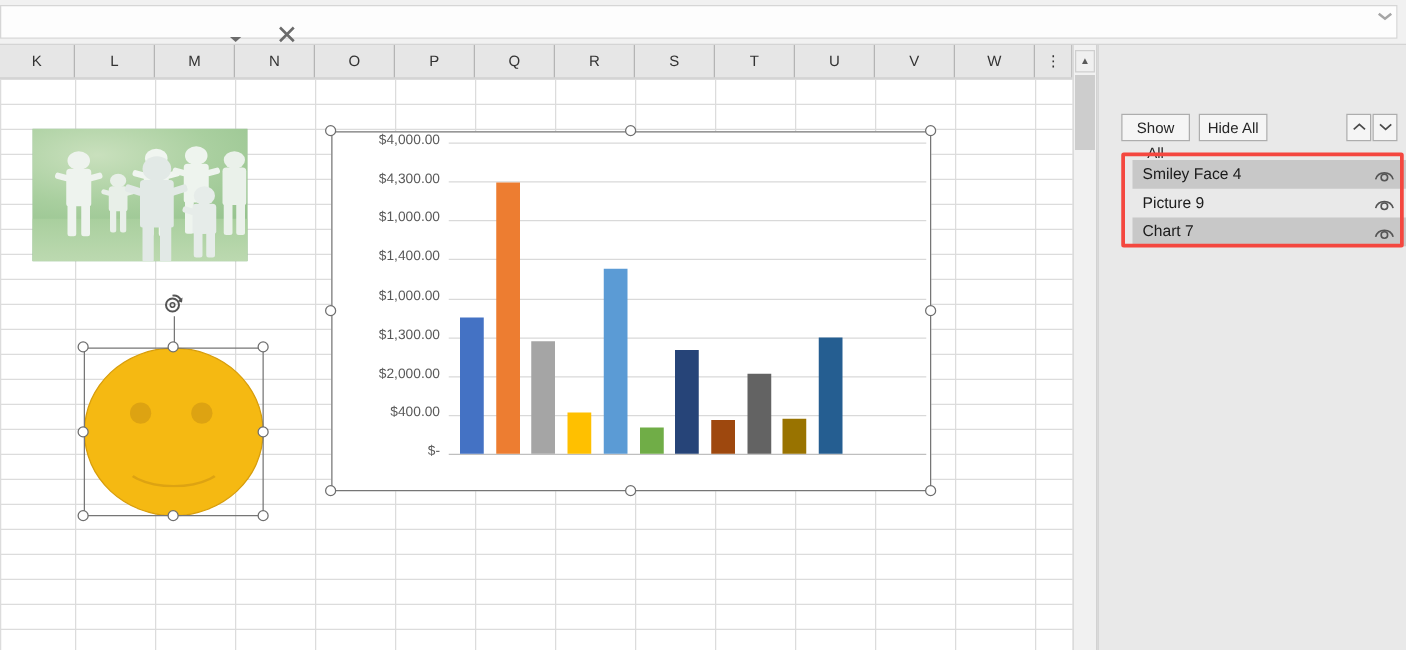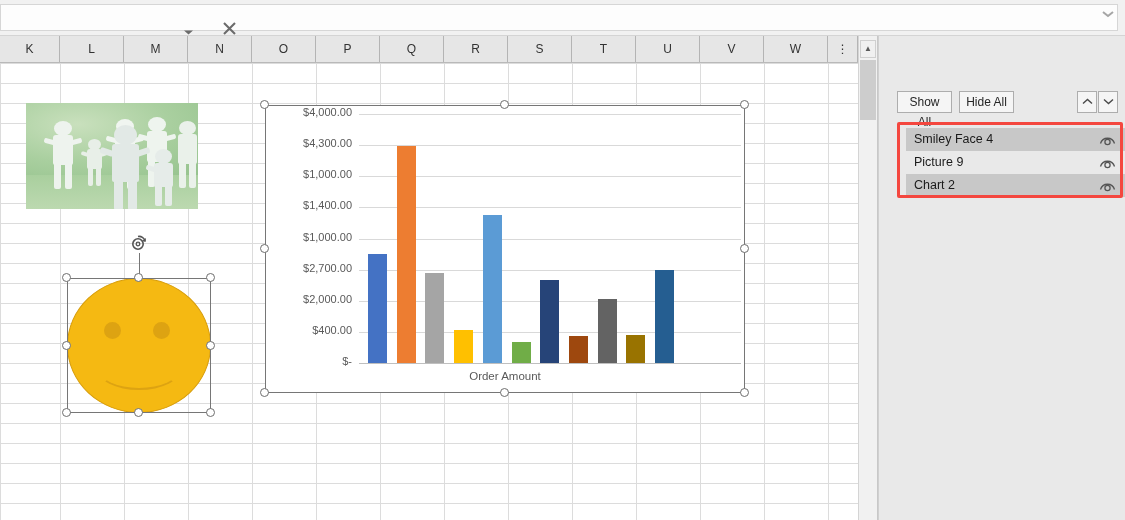--- a/index.html
+++ b/index.html
@@ -520,42 +520,41 @@
         <div class="axis-lbl" style="left: 0px; width: 86px; top: 0px;">$4,000.00</div>
         <div class="chart-gl" style="left: 93px; width: 382px; top: 39px;"></div>
         <div class="axis-lbl" style="left: 0px; width: 86px; top: 31px;">$4,300.00</div>
         <div class="chart-gl" style="left: 93px; width: 382px; top: 70px;"></div>
         <div class="axis-lbl" style="left: 0px; width: 86px; top: 62px;">$1,000.00</div>
         <div class="chart-gl" style="left: 93px; width: 382px; top: 101px;"></div>
         <div class="axis-lbl" style="left: 0px; width: 86px; top: 93px;">$1,400.00</div>
         <div class="chart-gl" style="left: 93px; width: 382px; top: 133px;"></div>
         <div class="axis-lbl" style="left: 0px; width: 86px; top: 125px;">$1,000.00</div>
         <div class="chart-gl" style="left: 93px; width: 382px; top: 164px;"></div>
-        <div class="axis-lbl" style="left: 0px; width: 86px; top: 156px;">$2,700.00</div>
+        <div class="axis-lbl" style="left: 0px; width: 86px; top: 156px;">$1,300.00</div>
         <div class="chart-gl" style="left: 93px; width: 382px; top: 195px;"></div>
         <div class="axis-lbl" style="left: 0px; width: 86px; top: 187px;">$2,000.00</div>
         <div class="chart-gl" style="left: 93px; width: 382px; top: 226px;"></div>
         <div class="axis-lbl" style="left: 0px; width: 86px; top: 218px;">$400.00</div>
         <div class="chart-gl" style="left: 93px; width: 382px; top: 257px; background: rgb(191, 191, 191);"></div>
         <div class="axis-lbl" style="left: 0px; width: 86px; top: 249px;">$-</div>
         <div class="bars-wrap" style="height: 249px;">
           <div class="bar" title="1: 1750" style="left: 5px; width: 19px; height: 109px; background: rgb(68, 114, 196);"></div>
           <div class="bar" title="2: 3480" style="left: 34px; width: 19px; height: 217px; background: rgb(237, 125, 49);"></div>
           <div class="bar" title="3: 1440" style="left: 62px; width: 19px; height: 90px; background: rgb(165, 165, 165);"></div>
           <div class="bar" title="4: 530" style="left: 91px; width: 19px; height: 33px; background: rgb(255, 192, 0);"></div>
           <div class="bar" title="5: 2380" style="left: 120px; width: 19px; height: 148px; background: rgb(91, 155, 213);"></div>
           <div class="bar" title="6: 330" style="left: 149px; width: 19px; height: 21px; background: rgb(112, 173, 71);"></div>
           <div class="bar" title="7: 1340" style="left: 177px; width: 19px; height: 83px; background: rgb(38, 68, 120);"></div>
           <div class="bar" title="8: 430" style="left: 206px; width: 19px; height: 27px; background: rgb(158, 72, 14);"></div>
           <div class="bar" title="9: 1030" style="left: 235px; width: 19px; height: 64px; background: rgb(99, 99, 99);"></div>
           <div class="bar" title="10: 450" style="left: 263px; width: 19px; height: 28px; background: rgb(153, 115, 0);"></div>
           <div class="bar" title="11: 1500" style="left: 292px; width: 19px; height: 93px; background: rgb(37, 94, 145);"></div>
         </div>
       </div>
-    <div class="axis-title">Order Amount</div>
   </div>
   <div class="handle" style="left:265px; top:105px;"></div>
   <div class="handle" style="left:505px; top:105px;"></div>
   <div class="handle" style="left:745px; top:105px;"></div>
   <div class="handle" style="left:265px; top:249px;"></div>
   <div class="handle" style="left:745px; top:249px;"></div>
   <div class="handle" style="left:265px; top:393px;"></div>
   <div class="handle" style="left:505px; top:393px;"></div>
   <div class="handle" style="left:745px; top:393px;"></div>
 
@@ -593,21 +592,21 @@
           </svg></div>
       </div>
       <div class="obj-row">
         <div class="obj-name">Picture 9</div>
         <div class="eye-icon"><svg width="17" height="15" viewBox="0 0 17 15">
             <path d="M1.5 11.5 C3.5 4.5, 13.5 4.5, 15.5 11.5" fill="none" stroke="#555" stroke-width="1.3"></path>
             <circle cx="8.5" cy="10" r="2.6" fill="none" stroke="#555" stroke-width="1.3"></circle>
           </svg></div>
       </div>
       <div class="obj-row sel">
-        <div class="obj-name">Chart 2</div>
+        <div class="obj-name">Chart 7</div>
         <div class="eye-icon"><svg width="17" height="15" viewBox="0 0 17 15">
             <path d="M1.5 11.5 C3.5 4.5, 13.5 4.5, 15.5 11.5" fill="none" stroke="#555" stroke-width="1.3"></path>
             <circle cx="8.5" cy="10" r="2.6" fill="none" stroke="#555" stroke-width="1.3"></circle>
           </svg></div>
       </div>
     </div>
   <div class="redbox"></div>
 
 </div>
 

